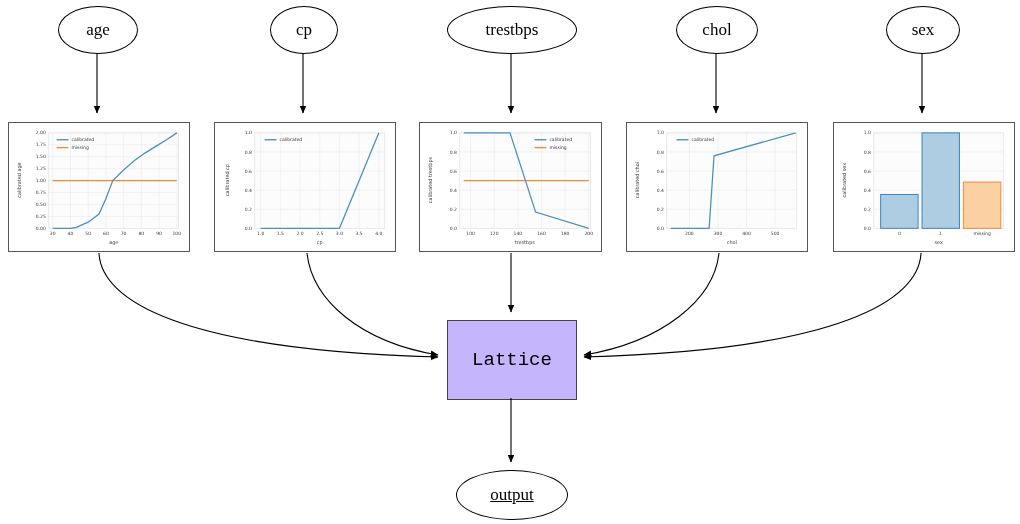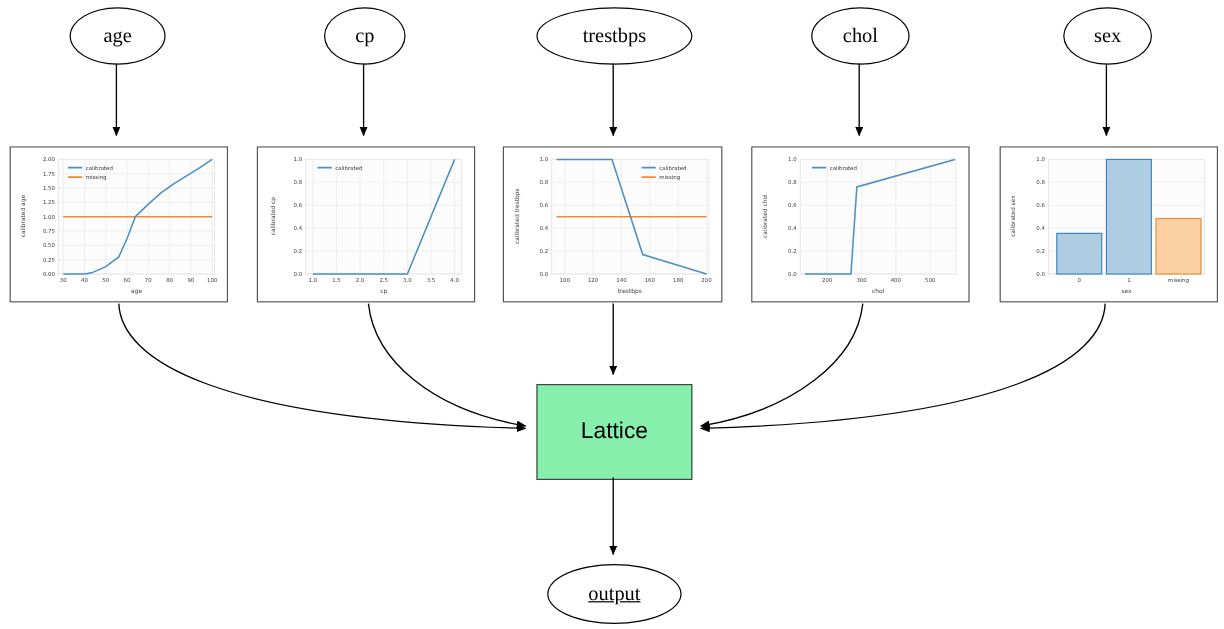--- a/index.html
+++ b/index.html
@@ -4,23 +4,23 @@
 <style>
   html,body{margin:0;padding:0;background:#ffffff;}
   body{width:1020px;height:524px;position:relative;overflow:hidden;
        font-family:"Liberation Sans",sans-serif;}
   .stage{position:absolute;left:0;top:0;width:1020px;height:524px;}
 
   
   .node-ellipse{position:absolute;border:1.2px solid #000;border-radius:50%;
       background:#fff;display:flex;align-items:center;justify-content:center;
       font-family:"Liberation Serif",serif;color:#000;}
-  .node-box{position:absolute;border:1.2px solid #444;background:#86efac;
+  .node-box{position:absolute;border:1.2px solid #444;background:#c4b5fd;
       display:flex;align-items:center;justify-content:center;
-      font-family:Liberation Sans, sans-serif;color:#000;}
+      font-family:Liberation Mono, monospace;color:#000;}
 
   
   .panel{position:absolute;border:1.4px solid #555;background:#fff;box-sizing:border-box;}
   .plot{position:absolute;left:0;top:0;width:100%;height:100%;}
   .mono-lab{font-family:"DejaVu Sans",sans-serif;fill:#3b3b3b;}
 
   svg{display:block;}
   .edge{fill:none;stroke:#000;stroke-width:1.1;}
   .ahead{fill:#000;}
 </style>

